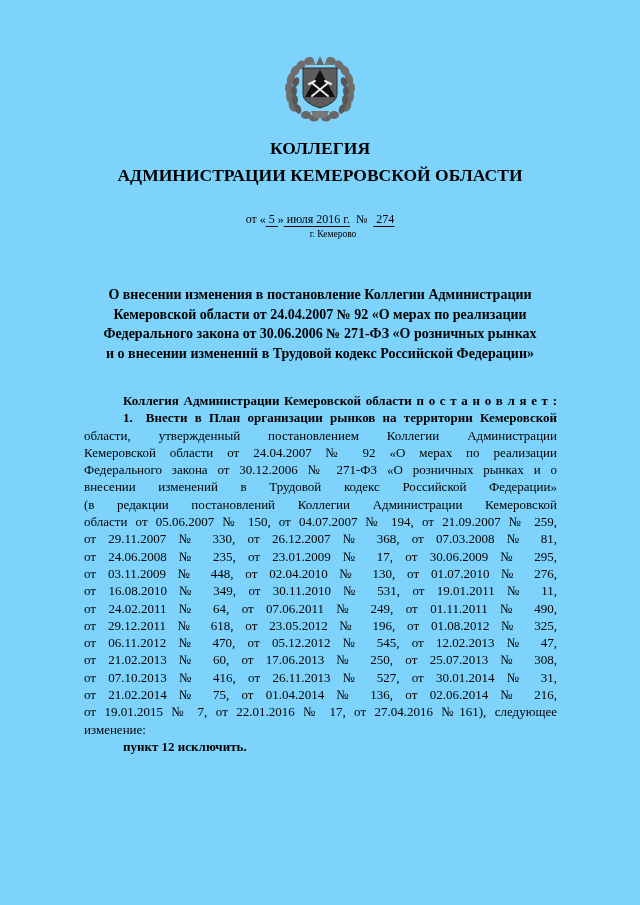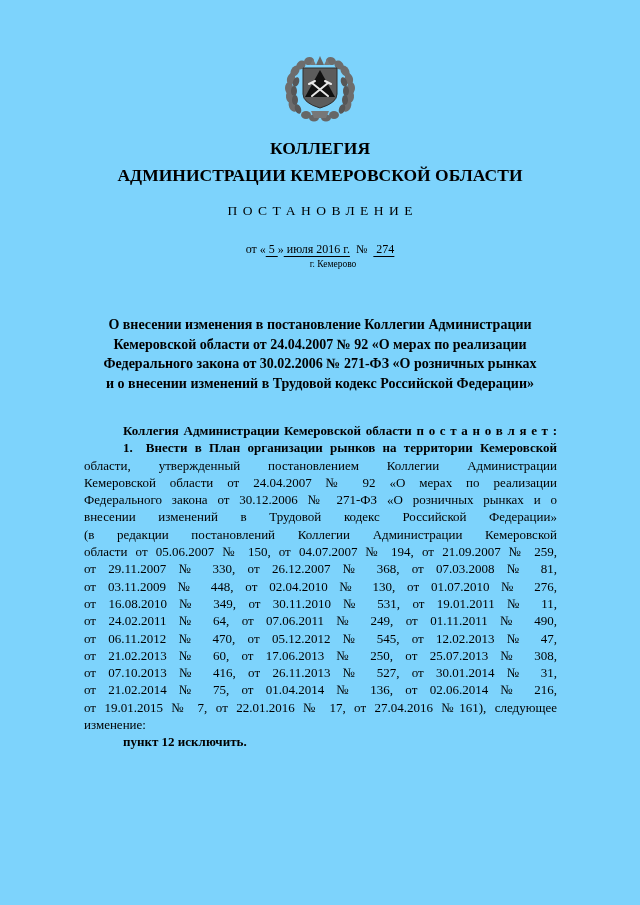--- a/index.html
+++ b/index.html
@@ -56,46 +56,47 @@
       </g>
       <path d="M35 55 h18 l-3 7 h-12 z" fill="#777"></path>
     </svg>
   </div>
 
   <div class="org-name">
     <div>КОЛЛЕГИЯ</div>
     <div>АДМИНИСТРАЦИИ КЕМЕРОВСКОЙ ОБЛАСТИ</div>
   </div>
 
-  <div class="doc-type">ПОСТАНОВЛЕНИЕ</div>
 
   <div class="date-line"><span>от «</span><span class="u">&nbsp;5&nbsp;</span><span>»</span><span class="u">&nbsp;июля 2016 г.</span><span> № </span><span class="u">&nbsp;274</span></div>
 
   <div class="place">г. Кемерово</div>
 
   <div class="title" id="title-block">
       <div class="title-line">О внесении изменения в постановление Коллегии Администрации</div>
       <div class="title-line">Кемеровской области от 24.04.2007 № 92 «О мерах по реализации</div>
-      <div class="title-line">Федерального закона от 30.02.2006 № 271-ФЗ «О розничных рынках</div>
+      <div class="title-line">Федерального закона от 30.06.2006 № 271-ФЗ «О розничных рынках</div>
       <div class="title-line">и о внесении изменений в Трудовой кодекс Российской Федерации»</div>
     </div>
 
   <div class="body" id="body-block">
       <div class="body-line indent just">Коллегия Администрации Кемеровской области п о с т а н о в л я е т :</div>
       <div class="body-line indent just">1. Внести в План организации рынков на территории Кемеровской</div>
       <div class="body-line just">области, утвержденный постановлением Коллегии Администрации</div>
       <div class="body-line just">Кемеровской области от 24.04.2007 № 92 «О мерах по реализации</div>
       <div class="body-line just">Федерального закона от 30.12.2006 № 271-ФЗ «О розничных рынках и о</div>
       <div class="body-line just">внесении изменений в Трудовой кодекс Российской Федерации»</div>
       <div class="body-line just">(в редакции постановлений Коллегии Администрации Кемеровской</div>
       <div class="body-line just">области от 05.06.2007 № 150, от 04.07.2007 № 194, от 21.09.2007 № 259,</div>
       <div class="body-line just">от 29.11.2007 № 330, от 26.12.2007 № 368, от 07.03.2008 № 81,</div>
+      <div class="body-line just">от 24.06.2008 № 235, от 23.01.2009 № 17, от 30.06.2009 № 295,</div>
       <div class="body-line just">от 03.11.2009 № 448, от 02.04.2010 № 130, от 01.07.2010 № 276,</div>
       <div class="body-line just">от 16.08.2010 № 349, от 30.11.2010 № 531, от 19.01.2011 № 11,</div>
       <div class="body-line just">от 24.02.2011 № 64, от 07.06.2011 № 249, от 01.11.2011 № 490,</div>
+      <div class="body-line just">от 29.12.2011 № 618, от 23.05.2012 № 196, от 01.08.2012 № 325,</div>
       <div class="body-line just">от 06.11.2012 № 470, от 05.12.2012 № 545, от 12.02.2013 № 47,</div>
       <div class="body-line just">от 21.02.2013 № 60, от 17.06.2013 № 250, от 25.07.2013 № 308,</div>
       <div class="body-line just">от 07.10.2013 № 416, от 26.11.2013 № 527, от 30.01.2014 № 31,</div>
       <div class="body-line just">от 21.02.2014 № 75, от 01.04.2014 № 136, от 02.06.2014 № 216,</div>
       <div class="body-line just">от 19.01.2015 № 7, от 22.01.2016 № 17, от 27.04.2016 №161), следующее</div>
       <div class="body-line">изменение:</div>
       <div class="body-line indent">пункт 12 исключить.</div>
     </div>
 
 </div>

